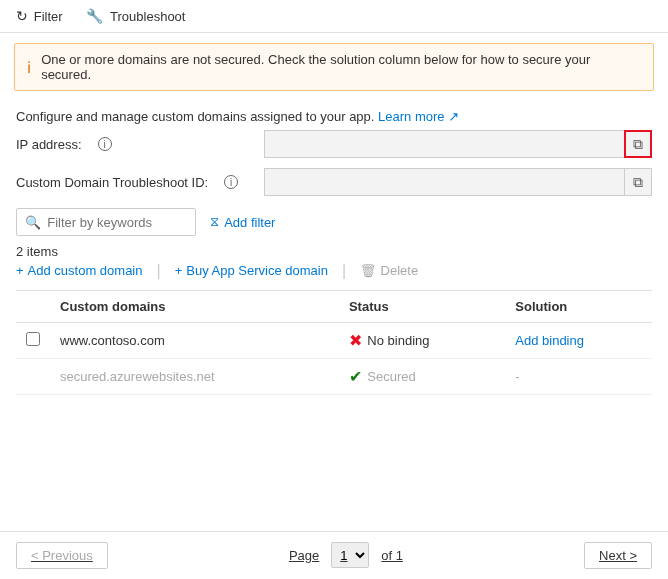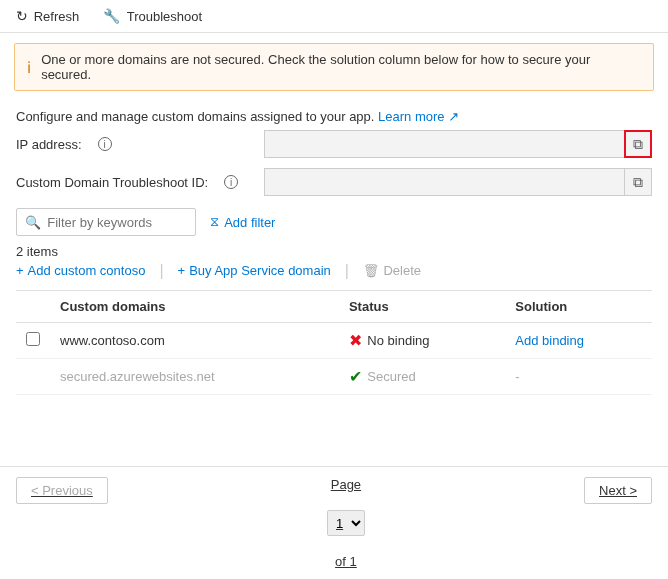--- a/index.html
+++ b/index.html
@@ -265,39 +265,38 @@
       border-radius: 2px;
       padding: 5px 14px;
       font-size: 13px;
       cursor: pointer;
       color: #333;
     }
     .page-nav-btn.disabled { color: #aaa; cursor: default; }
     .page-info {
       display: flex;
       align-items: center;
-      gap: 18px;
-      font-size: 13px;
-      flex-direction: column;
+      gap: 12px;
+      font-size: 13px;
     }
     .page-select {
       border: 1px solid #ccc;
       border-radius: 2px;
       padding: 2px 4px;
       font-size: 13px;
       height: 26px;
     }
   </style>
 </head>
 <body style="position:relative; min-height:579px;">
 
 <div class="toolbar">
   <button class="toolbar-btn">
     <span class="toolbar-icon">↻</span>
-    <span>Refresh</span>
+    <span>Filter</span>
   </button>
   <button class="toolbar-btn">
     <span class="toolbar-icon">🔧</span>
     <span>Troubleshoot</span>
   </button>
 </div>
 
 <div class="banner">
   <span class="banner-icon">ℹ</span>
   <span>One or more domains are not secured. Check the solution column below for how to secure your secured.</span>
@@ -347,21 +346,21 @@
       <span>⧖</span>
       <span>Add filter</span>
     </button>
   </div>
 
   <div class="items-count">2 items</div>
 
   <div class="action-row">
     <button class="action-btn">
       <span>+</span>
-      <span>Add custom contoso</span>
+      <span>Add custom domain</span>
     </button>
     <span class="action-sep">|</span>
     <button class="action-btn">
       <span>+</span>
       <span>Buy App Service domain</span>
     </button>
     <span class="action-sep">|</span>
     <button class="action-btn disabled">
       <span>🗑</span>
       <span>Delete</span>

